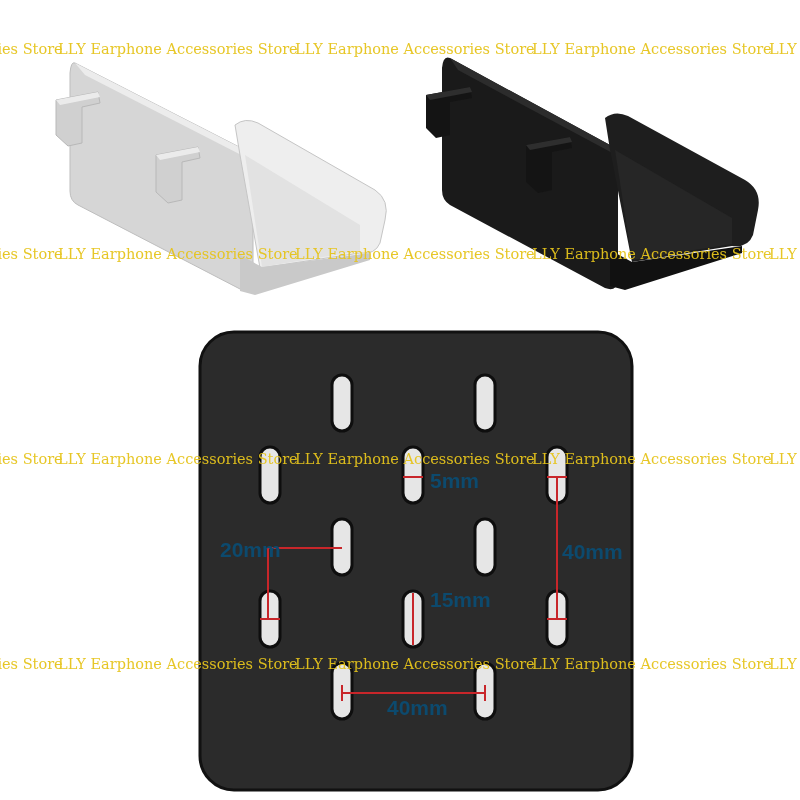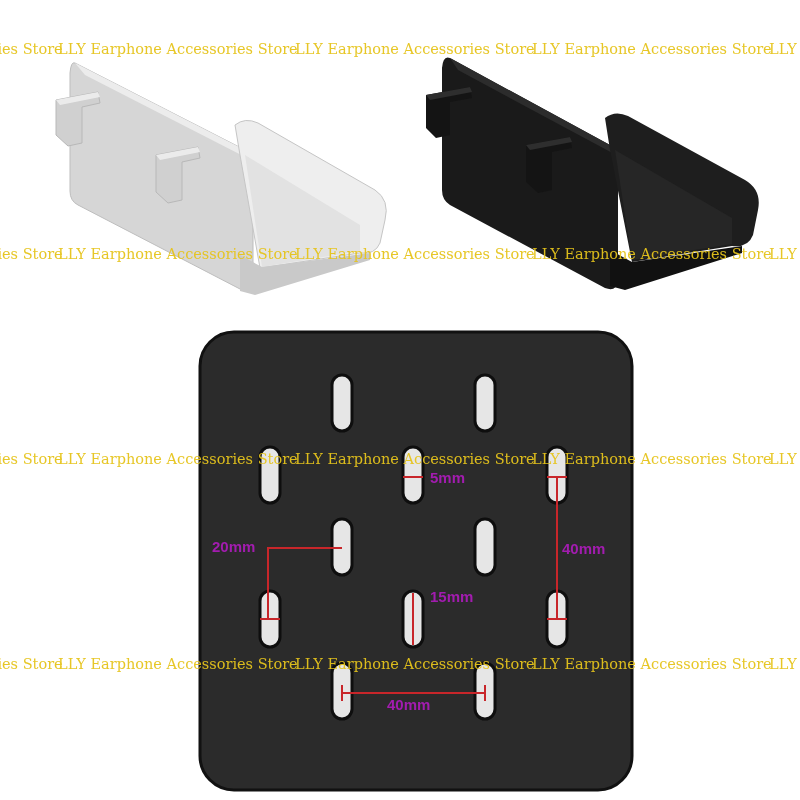--- a/index.html
+++ b/index.html
@@ -1,21 +1,21 @@
 <!DOCTYPE html>
 <html><head>
 <meta charset="utf-8">
 <style>
   html,body{margin:0;padding:0;background:#ffffff;}
   body{width:800px;height:800px;position:relative;overflow:hidden;font-family:"Liberation Sans",sans-serif;}
   .stage{position:absolute;left:0;top:0;width:800px;height:800px;}
   .wm-row{position:absolute;left:0;width:800px;height:24px;white-space:nowrap;overflow:hidden;
     font-family:"DejaVu Serif","Liberation Serif",serif;font-size:14.5px;color:#e6c41c;opacity:.95;pointer-events:none;}
   .wm-row span{position:absolute;top:0;}
-  .dim-label{position:absolute;font-family:"Liberation Sans",sans-serif;font-weight:bold;font-size:15px;color:#a21caf;}
+  .dim-label{position:absolute;font-family:"Liberation Sans",sans-serif;font-weight:bold;font-size:21px;color:#0c4a6e;}
 </style>
 </head>
 <body>
 
 <div class="stage">
 
   <svg style="position:absolute;left:40px;top:55px" width="360" height="250" viewBox="0 0 360 250">
 
     <path d="M35 8 L205 95 Q215 100 213 112 L213 228 Q212 238 200 234 L38 150 Q30 146 30 136 L30 18 Q31 6 35 8 Z" fill="#d6d6d6" stroke="#bdbdbd" stroke-width="1"></path>
     <path d="M35 8 L205 95 Q214 99 213 106 L45 20 Z" fill="#ececec"></path>
@@ -77,21 +77,21 @@
 
       <line x1="215" y1="263" x2="215" y2="315"></line>
 
       <line x1="144" y1="363" x2="287" y2="363"></line>
       <line x1="144" y1="355" x2="144" y2="371"></line>
       <line x1="287" y1="355" x2="287" y2="371"></line>
     </g>
   </svg>
 
   <div class="dim-label" style="left:430px;top:469px">5mm</div>
-  <div class="dim-label" style="left:212px;top:538px">20mm</div>
+  <div class="dim-label" style="left:220px;top:538px">20mm</div>
   <div class="dim-label" style="left:562px;top:540px">40mm</div>
   <div class="dim-label" style="left:430px;top:588px">15mm</div>
   <div class="dim-label" style="left:387px;top:696px">40mm</div>
 
   <div class="wm-row" style="top:41px">
     <span style="left:-177px">LLY Earphone Accessories Store</span>
     <span style="left:58px">LLY Earphone Accessories Store</span>
     <span style="left:295px">LLY Earphone Accessories Store</span>
     <span style="left:532px">LLY Earphone Accessories Store</span>
     <span style="left:769px">LLY Earphone Accessories Store</span>

